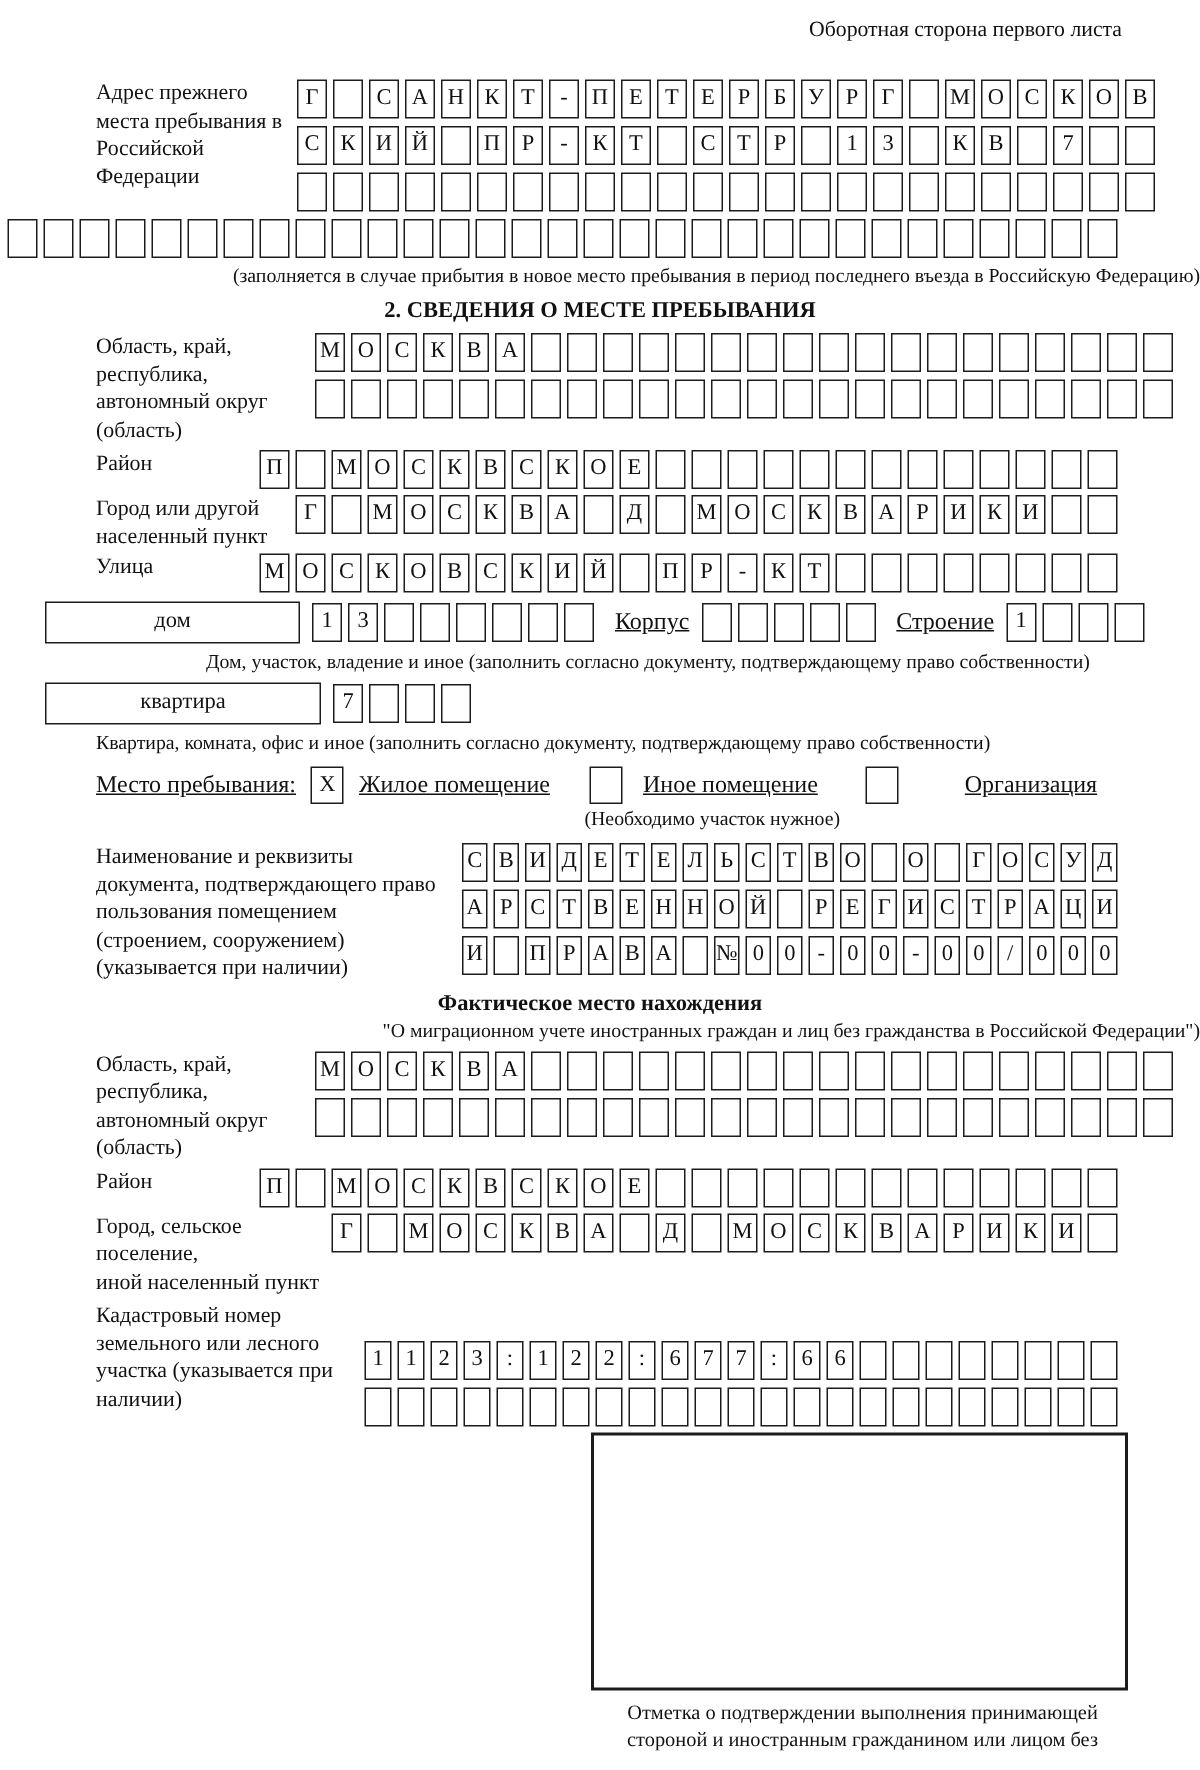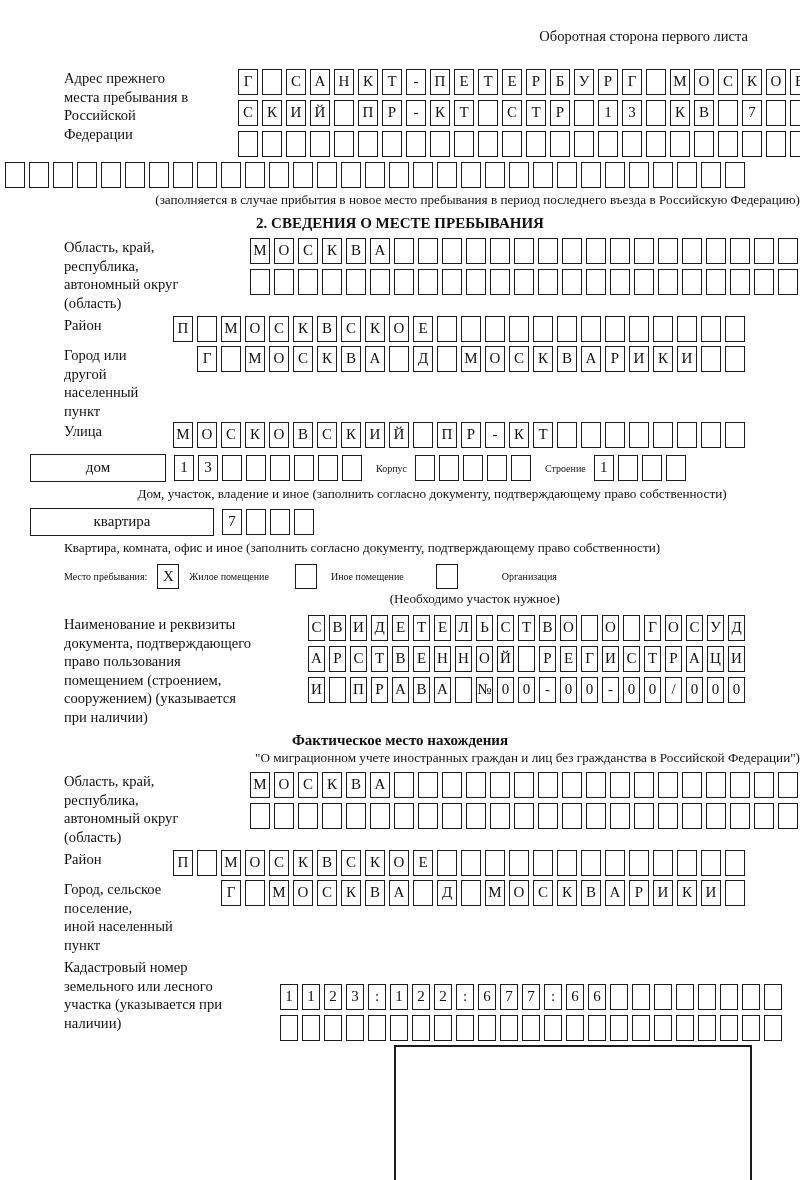--- a/index.html
+++ b/index.html
@@ -1,41 +1,41 @@
 <!DOCTYPE html>
 <html><head>
 <meta charset="utf-8">
 <style>
   html,body{margin:0;padding:0;background:#fff;}
   .page{
     position:relative;width:800px;height:1180px;margin:0 auto;overflow:hidden;
     font-family:"Liberation Serif","DejaVu Serif",serif;color:#111;background:#fff;
-    padding-top:28px;box-sizing:border-box;
+    padding-top:12px;box-sizing:border-box;
   }
   .hdr{ text-align:right;padding-right:52px;font-size:14.5px; }
   .content{ padding:0 55px 0 64px; }
-  .group{ display:flex;align-items:flex-start;gap:40px; }
+  .group{ display:flex;align-items:flex-start; }
   .glabel{ flex:1 1 auto;font-size:14.6px;line-height:18.5px;padding-right:6px; }
   .rows{ flex:0 0 auto;display:flex;flex-direction:column;gap:5px;align-items:flex-end; }
   .cells{ display:flex;gap:4px; }
   .cell{
     width:20px;height:26px;box-sizing:border-box;border:1.7px solid #1c1c1c;
     text-align:center;font-size:15px;line-height:23px;background:#fff;flex:0 0 auto;
   }
   .sm .cell{ width:17px; }
   .md .cell{ width:18px; }
   .fullrow-wrap{ display:flex;justify-content:flex-end;padding:0 55px 0 2px;margin-top:5px; }
   .caption{ text-align:right;font-size:13.2px;margin-top:4px; }
   .sec-title{ text-align:center;font-size:15px;font-weight:bold;margin-top:7px; }
   .widebox{
     box-sizing:border-box;border:1.7px solid #1c1c1c;height:28px;
     text-align:center;font-size:15px;line-height:25px;background:#fff;flex:0 0 auto;
   }
   .inline-row{ display:flex;align-items:center; }
-  .ilabel{ font-size:10px; }
+  .ilabel{ font-size:16px;text-decoration:underline; }
   .checkbox{
     width:22px;height:25px;box-sizing:border-box;border:1.7px solid #1c1c1c;
     text-align:center;font-size:15px;line-height:22px;flex:0 0 auto;
   }
   .bigbox{ box-sizing:border-box;border:2px solid #1c1c1c;background:#fff; }
   .bottom-caption{ font-size:13.6px;line-height:18px;text-align:center; }
   .mt2{margin-top:2px}.mt4{margin-top:4px}.mt6{margin-top:6px}.mt8{margin-top:8px}
 </style>
 </head>
 <body>
@@ -320,21 +320,21 @@
             <span class="cell"></span>
             <span class="cell"></span>
             <span class="cell"></span>
             <span class="cell"></span>
           </div>
       </div>
     </div>
   </div>
 
   <div class="inline-row mt6" style="padding:0 55px 0 30px">
-    <div class="widebox" style="width:136px">дом</div>
+    <div class="widebox" style="width:170px">дом</div>
     <div class="cells" style="margin-left:8px">
         <span class="cell">1</span>
         <span class="cell">3</span>
         <span class="cell"></span>
         <span class="cell"></span>
         <span class="cell"></span>
         <span class="cell"></span>
         <span class="cell"></span>
         <span class="cell"></span>
       </div>

